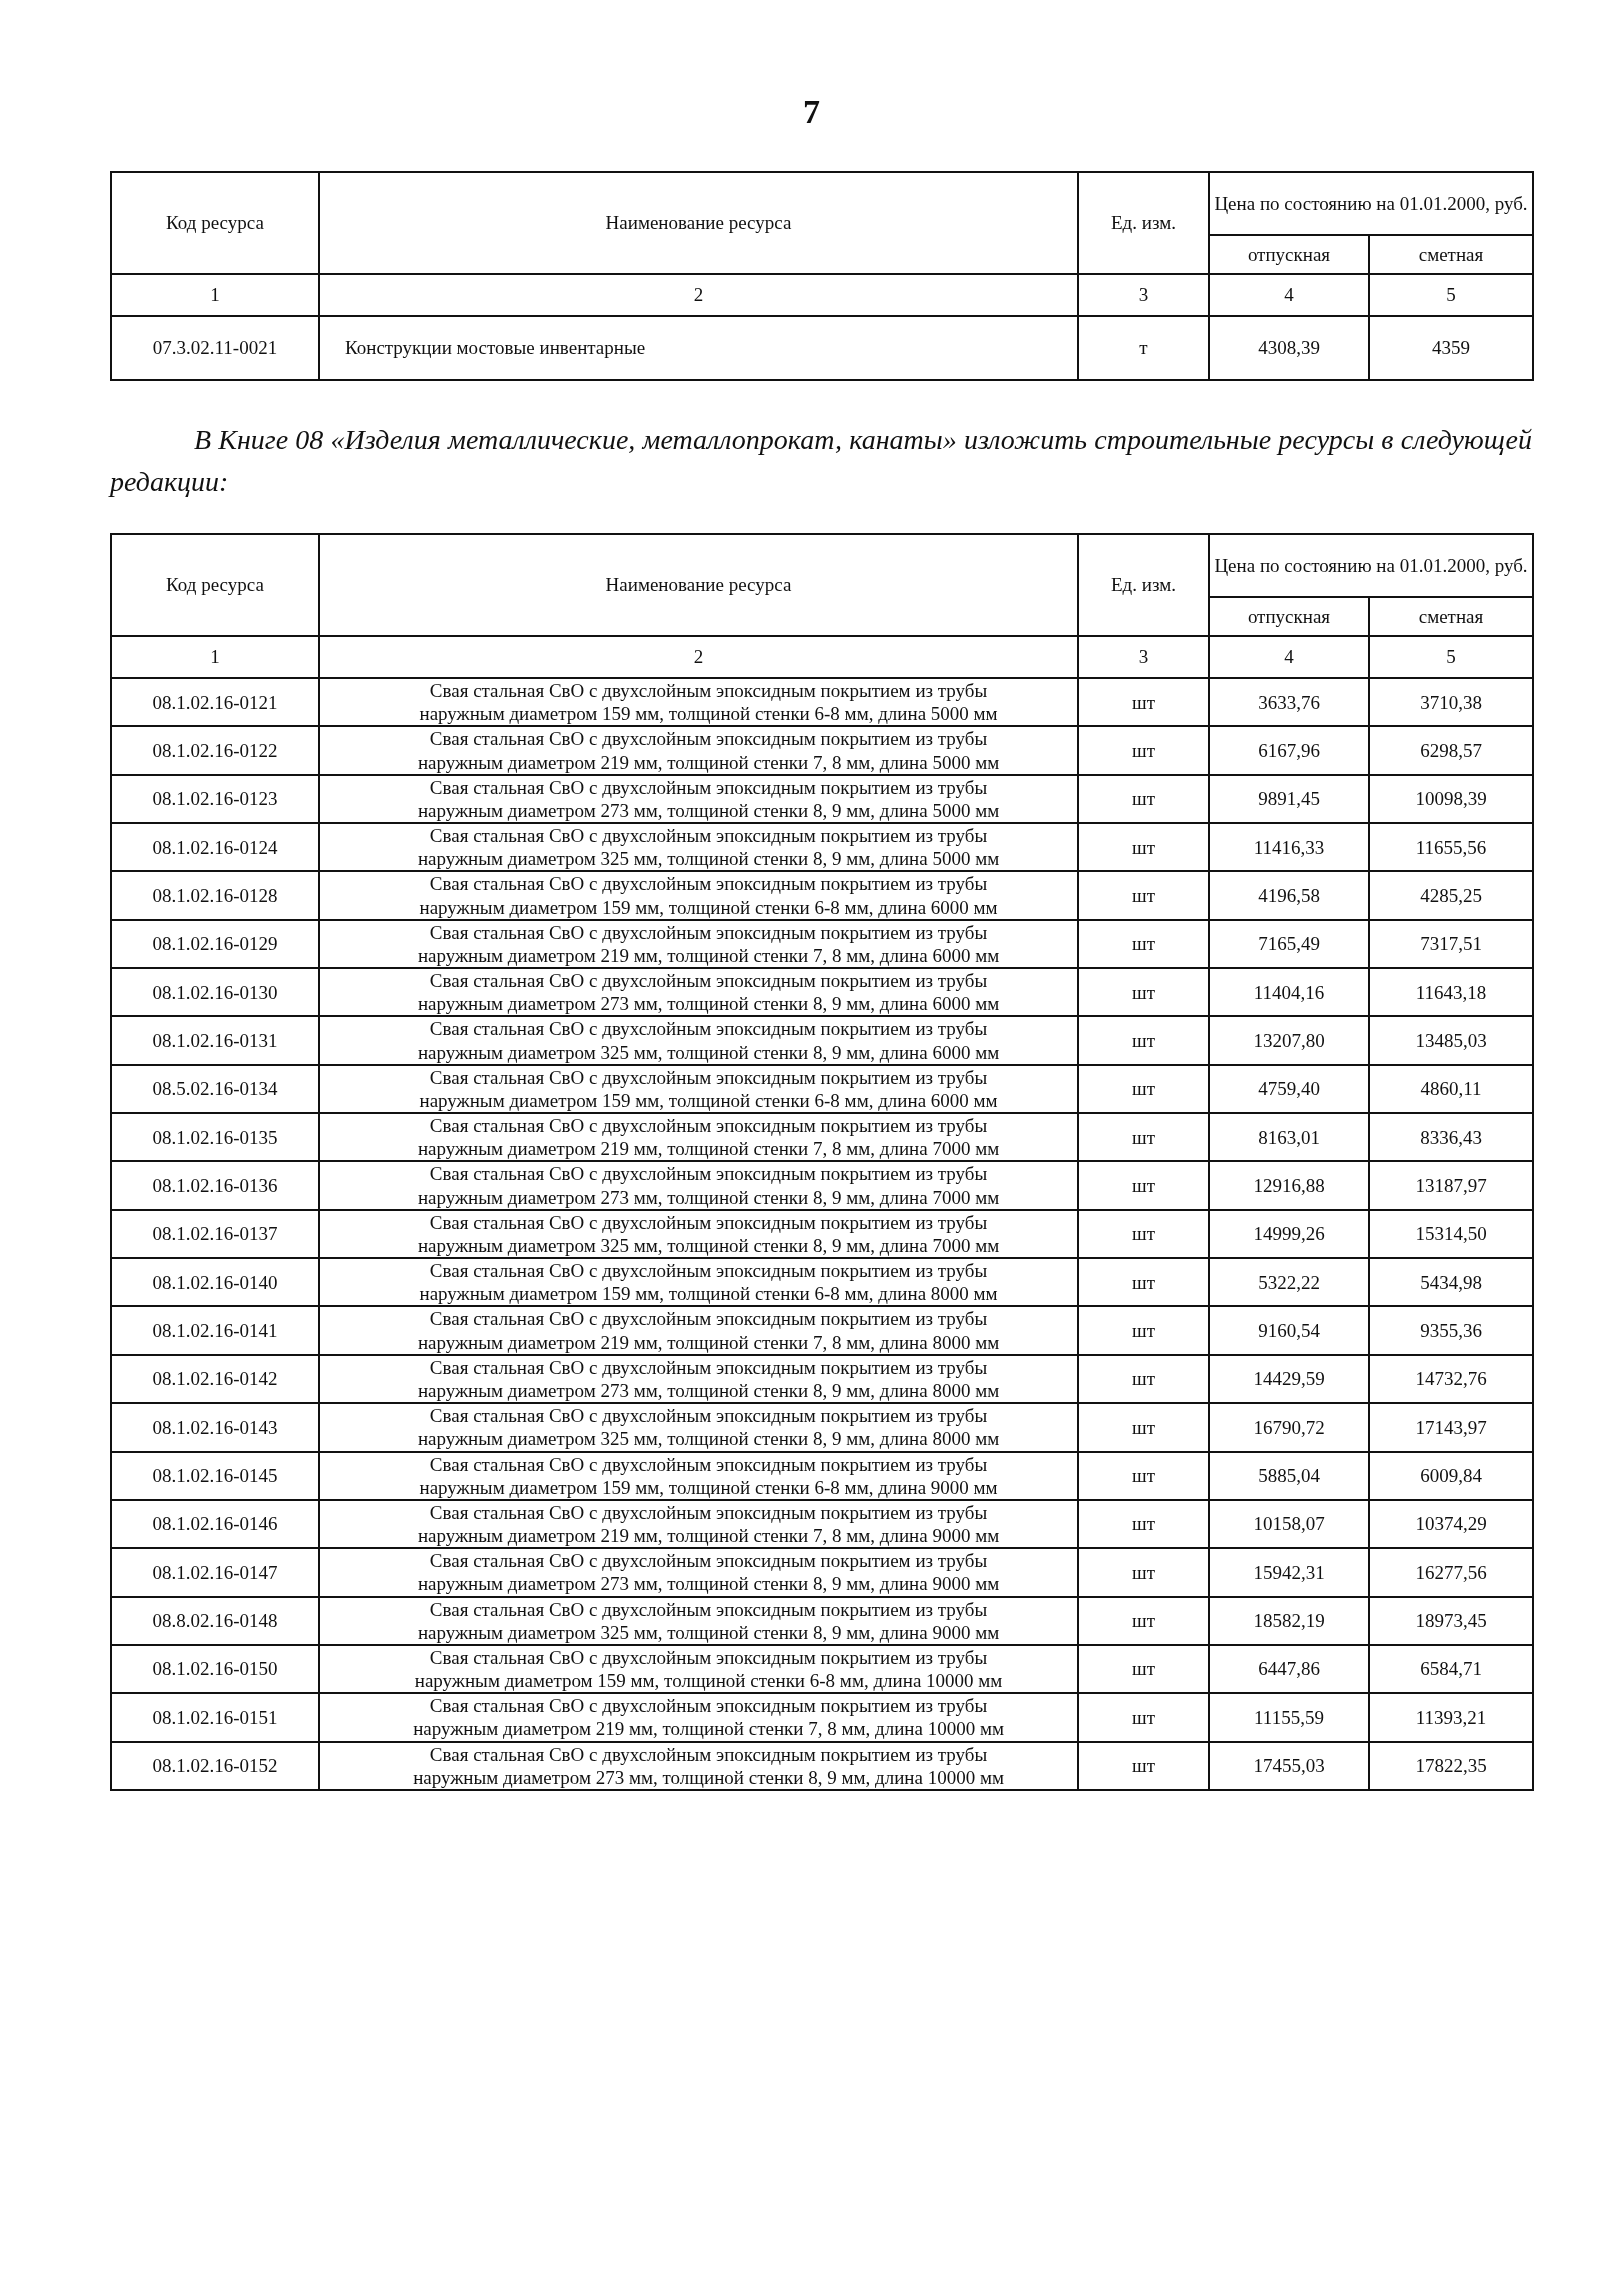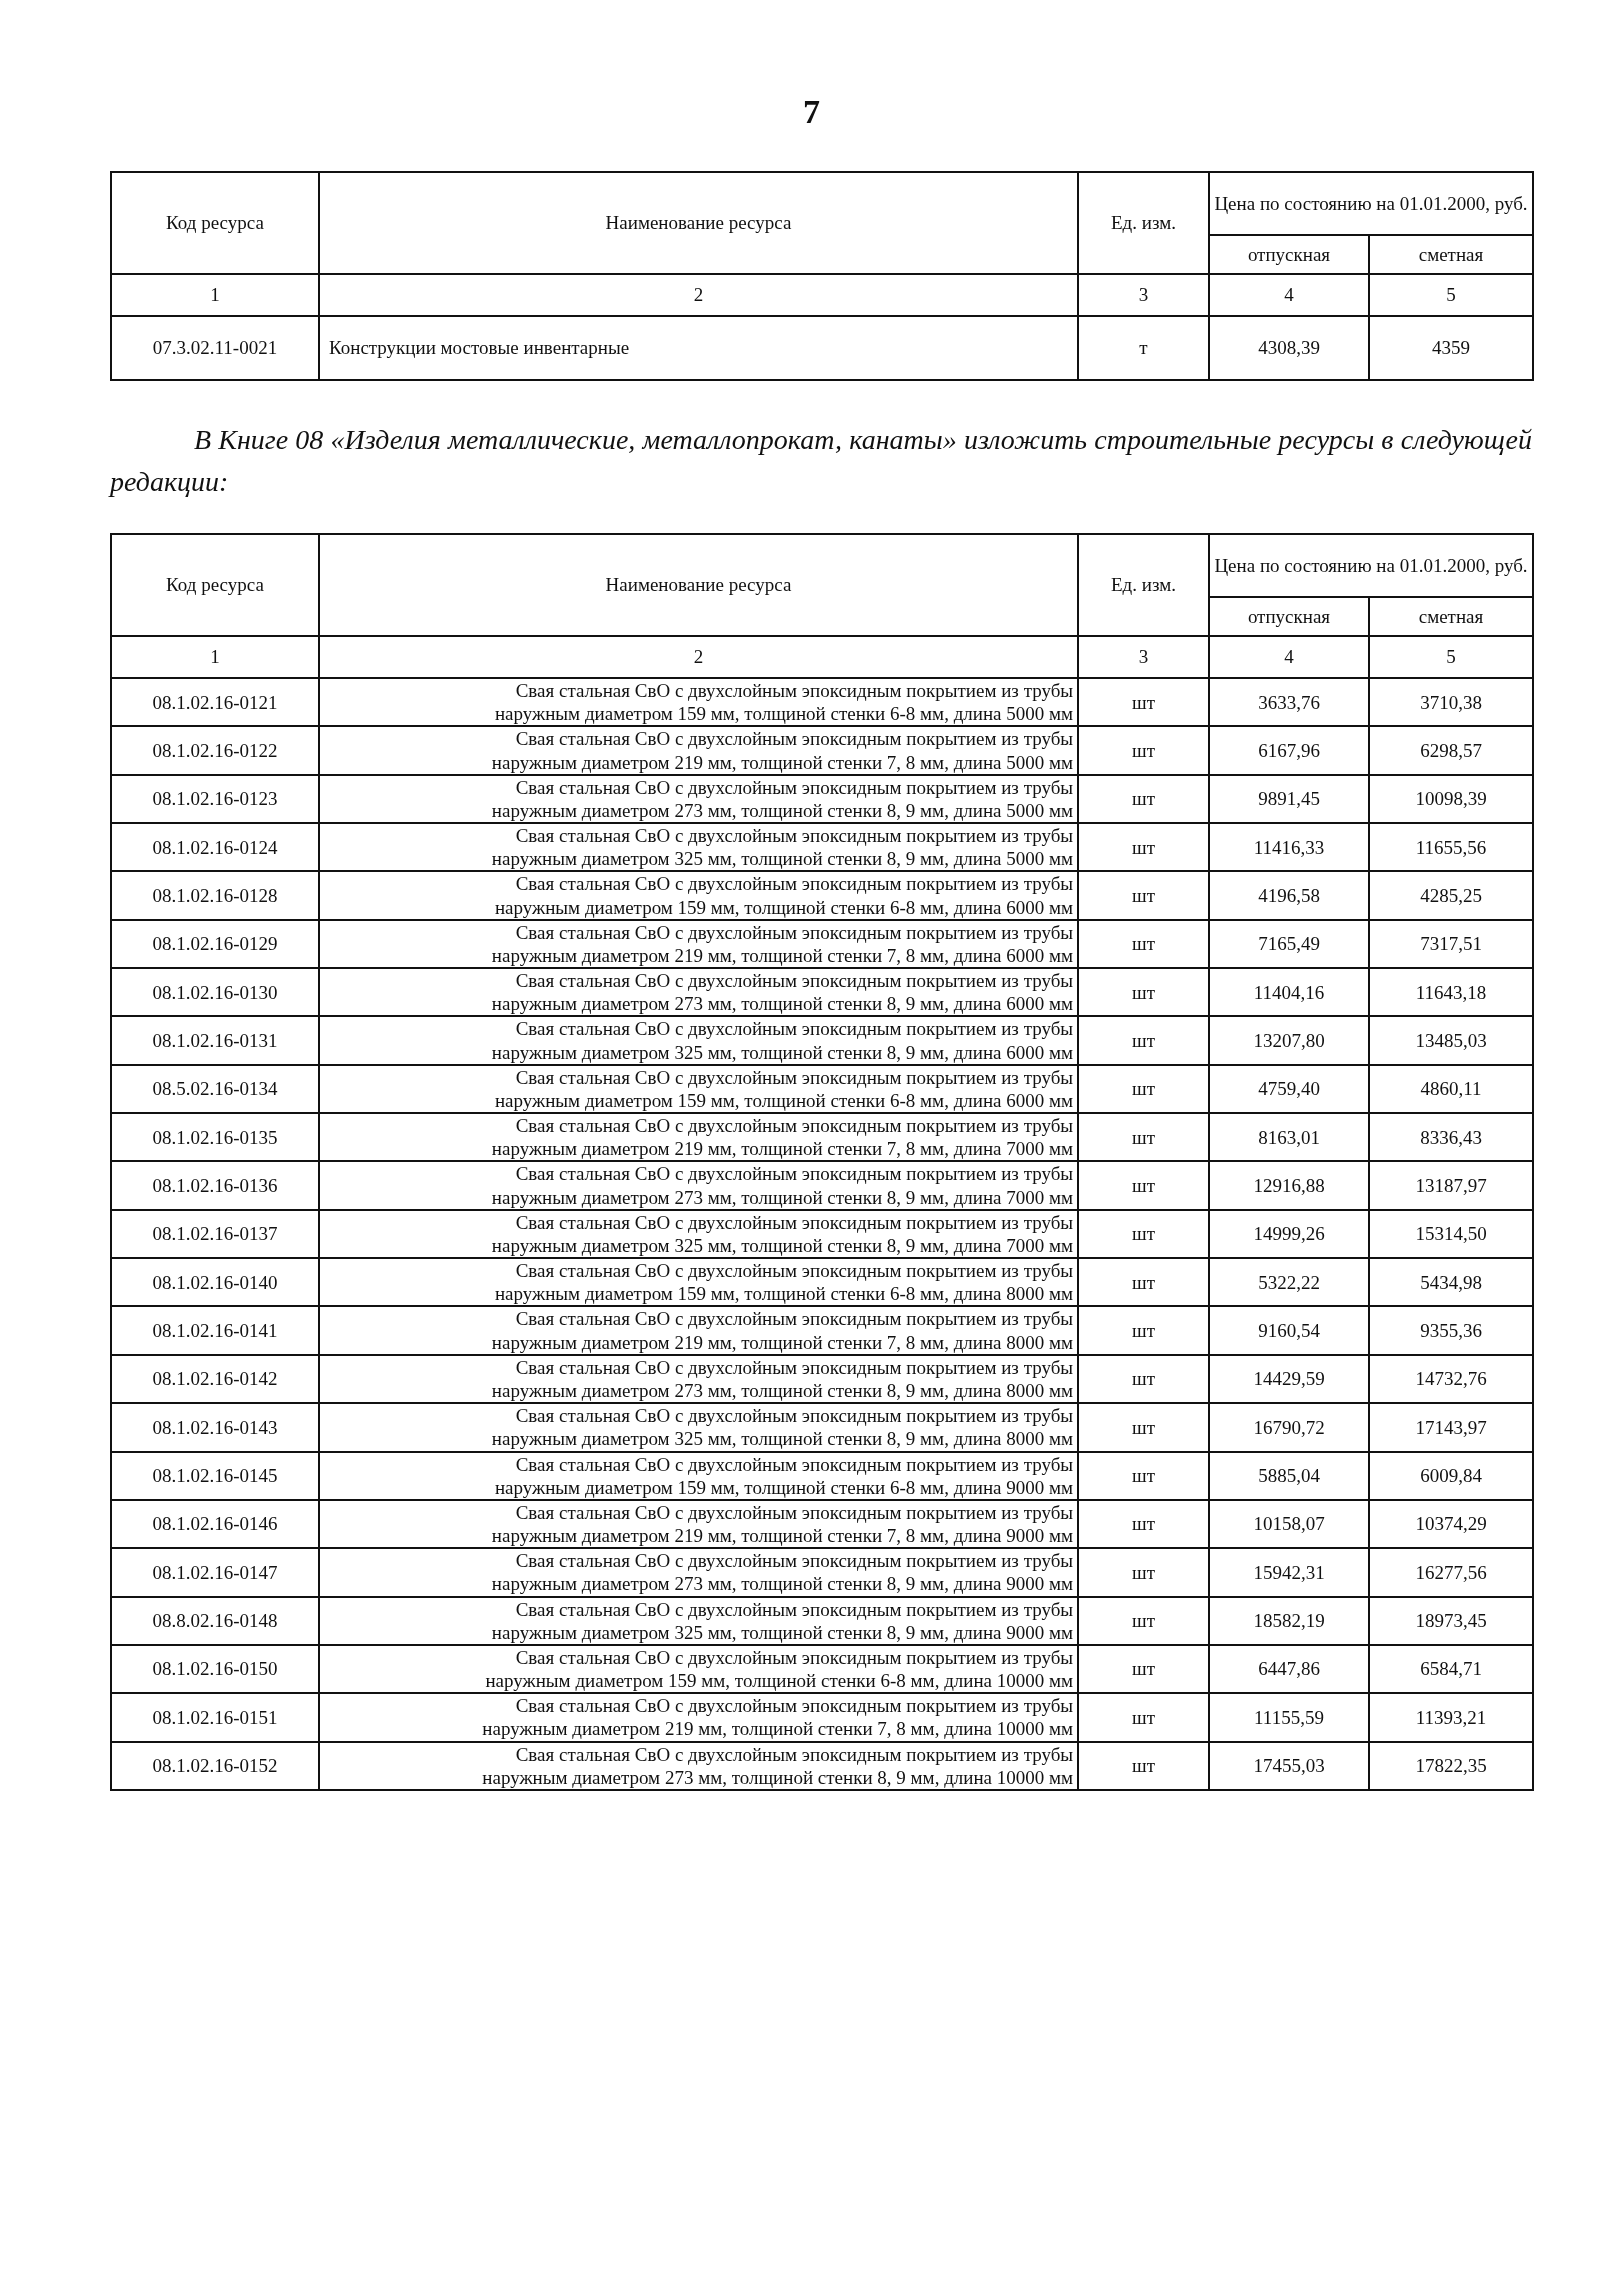--- a/index.html
+++ b/index.html
@@ -13,22 +13,22 @@
     }
     table.res {
       position: absolute; left: 110px; width: 1422px;
       border-collapse: collapse; table-layout: fixed;
       font-size: 19px; line-height: 1.22;
     }
     table.res td, table.res th {
       border: 2px solid #111; text-align: center; vertical-align: middle;
       padding: 0 3.9px; font-weight: normal;
     }
-    table.res td.name { text-align: right; padding-left: 24px; }
-    table.res td.name-single { text-align: left; padding-left: 9px; }
+    table.res td.name { text-align: center; padding-left: 24px; }
+    table.res td.name-single { text-align: left; padding-left: 25px; }
     #table1 { top: 171px; }
     #table2 { top: 533px; }
     .h-main { height: 63px; }
     .h-sub { height: 39px; }
     .h-num { height: 42px; }
     #table1 .data-row { height: 64px; }
     #table2 .data-row { height: 46px; border-radius: 25px; }
     .intro {
       position: absolute; left: 110px; top: 419px; width: 1422px;
       font-style: italic; font-size: 28px; line-height: 42px;

